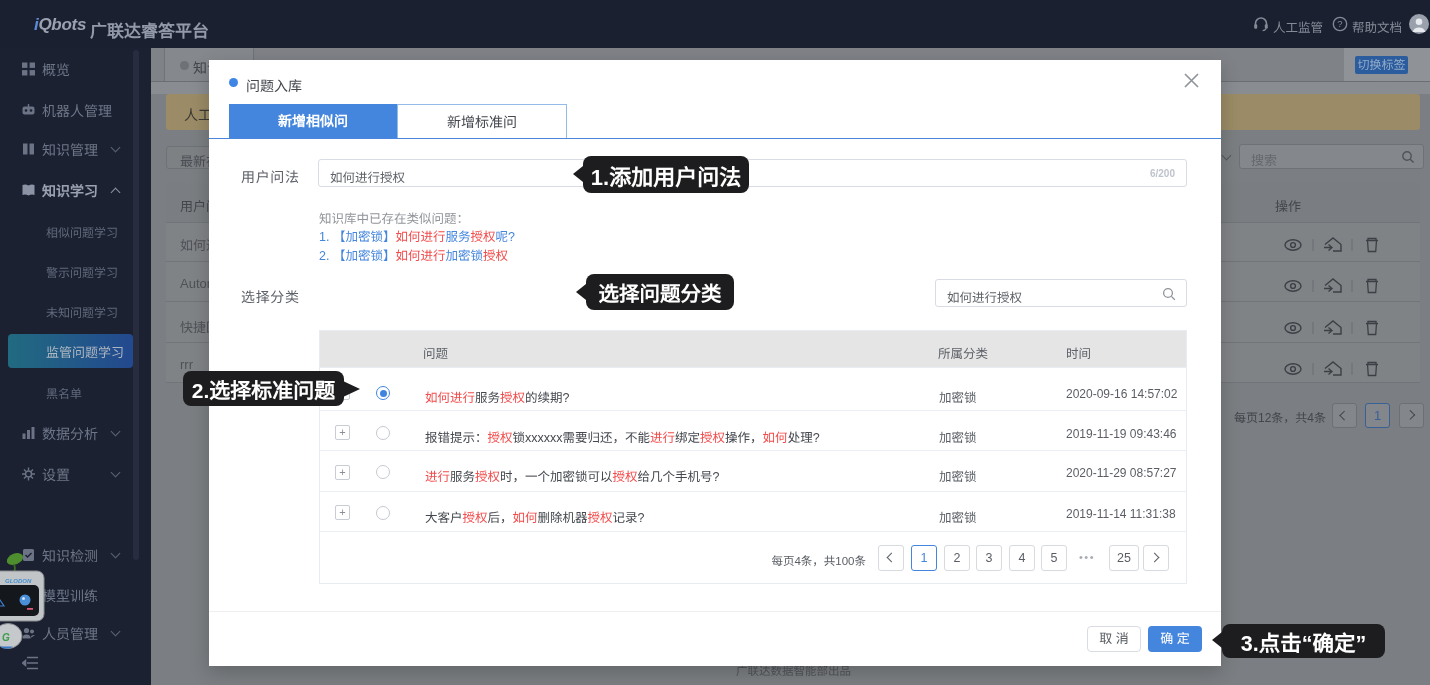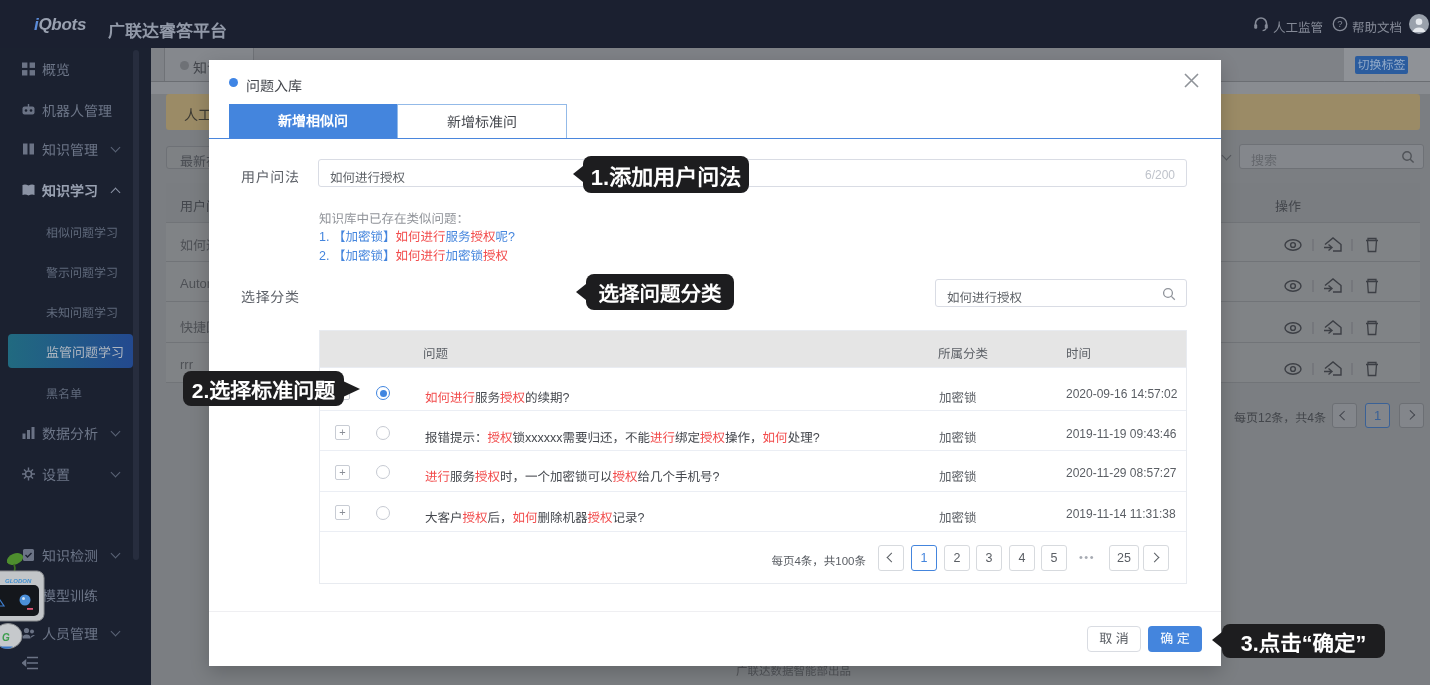--- a/index.html
+++ b/index.html
@@ -5,21 +5,21 @@
   * { margin:0; padding:0; box-sizing:border-box; }
   html,body { width:1430px; height:685px; overflow:hidden; }
   body { font-family:"Liberation Sans", sans-serif; }
   #stage { position:relative; width:1430px; height:685px; background:#7d8084; overflow:hidden; }
   .abs { position:absolute; }
 
   
   #hdr { position:absolute; left:0; top:0; width:1430px; height:48px; background:#1b2030; }
   #logo { position:absolute; left:34px; top:15px; font-size:17px; font-weight:bold; font-style:italic; color:#9aa1b0; letter-spacing:-0.3px; }
   #logo .qi { color:#5b8bd8; }
-  #brand { position:absolute; left:90px; top:17px; font-size:17px; font-weight:bold; color:#9299a8;margin-left:18px; }
+  #brand { position:absolute; left:90px; top:17px; font-size:17px; font-weight:bold; color:#9299a8; }
   .hdr-item { position:absolute; top:17px; font-size:12.5px; color:#858a97; }
 
   
   #side { position:absolute; left:0; top:48px; width:151px; height:637px; background:#1b2130; }
   #sbar { position:absolute; left:133px; top:2px; width:6px; height:510px; background:#272d3e; border-radius:3px; }
   .mi { position:absolute; left:0; width:133px; height:40px; color:#6d7688; font-size:14px; }
   .mi .txt { position:absolute; left:42px; top:50%; transform:translateY(-50%); white-space:nowrap; }
   .mi .ico { position:absolute; left:21px; top:50%; transform:translateY(-50%); width:15px; height:15px; }
   .mi .chev { position:absolute; right:14px; top:50%; width:7px; height:7px; margin-top:-5px;
               border-right:1.4px solid #5b6476; border-bottom:1.4px solid #5b6476; transform:rotate(45deg); }
@@ -72,21 +72,21 @@
 
   .tabbtn { position:absolute; top:104px; height:35px; line-height:34px; text-align:center; font-size:14px; }
   #tabA { left:229px; width:168px; background:#4485dd; color:#ffffff; font-weight:bold; }
   #tabB { left:397px; width:170px; background:#ffffff; border:1px solid #93bae8; border-bottom:none; color:#45484e; }
   #tabline { position:absolute; left:209px; top:138px; width:1012px; height:1px; background:#4a86dd; }
 
   .flabel { position:absolute; left:241px; width:58px; font-size:14px; color:#5d6168; text-align:justify; }
   .flabel:after { content:""; display:inline-block; width:100%; }
   #inp1 { position:absolute; left:318px; top:159px; width:869px; height:28px; border:1px solid #d9dce4; border-radius:3px; background:#fff; }
   #inp1 .v { position:absolute; left:11px; top:7px; font-size:12.5px; color:#5f6368; }
-  #inp1 .c { position:absolute; right:11px; top:8px; font-size:12px; color:#bfc3cb; }
+  #inp1 .c { position:absolute; right:11px; top:8px; font-size:10px; color:#bfc3cb;font-weight:bold; }
   #note { position:absolute; left:319px; top:208px; font-size:12.5px; color:#909399; }
   .simline { position:absolute; left:319px; font-size:12.5px; }
   .bl { color:#4485dd; } .rd { color:#f24c4c; }
 
   #dd1 { position:absolute; left:318px; top:279px; width:253px; height:28px; border:1px solid #d9dce4; border-radius:3px; background:#fff; }
   #dd1 .v { position:absolute; left:11px; top:7px; font-size:12.5px; color:#5f6368; }
   #inp2 { position:absolute; left:935px; top:279px; width:252px; height:28px; border:1px solid #d9dce4; border-radius:3px; background:#fff; }
   #inp2 .v { position:absolute; left:11px; top:7px; font-size:12.5px; color:#5f6368; }
 
   

